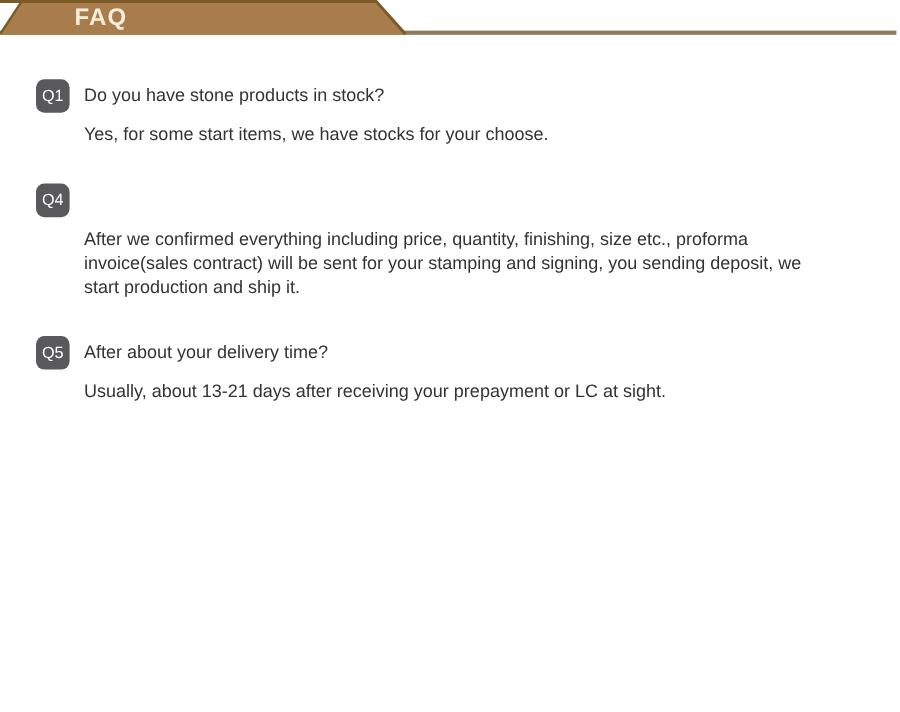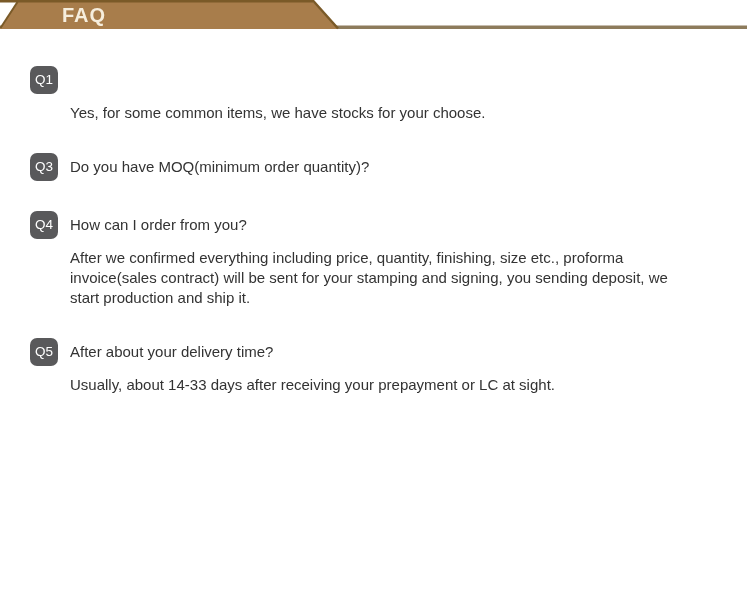--- a/index.html
+++ b/index.html
@@ -55,44 +55,40 @@
       <path d="M17.5 2 L0.5 28" fill="none" stroke-width="2" stroke="#7a5a28"></path>
     </svg>
     <span class="faq-title">FAQ</span>
   </header>
 
   <main class="faq-list">
 
       <div class="faq-item">
         <div class="q-row">
           <span class="badge">Q1</span>
+          <span class="question">Do you have stone products in stock?</span>
         </div>
-        <p class="answer">Yes, for some common items, we have stocks for your choose.</p>
+        <p class="answer">Yes, for some start items, we have stocks for your choose.</p>
       </div>
 
 
       <div class="faq-item">
-        <div class="q-row">
-          <span class="badge">Q3</span>
-          <span class="question">Do you have MOQ(minimum order quantity)?</span>
-        </div>
       </div>
 
       <div class="faq-item">
         <div class="q-row">
           <span class="badge">Q4</span>
-          <span class="question">How can I order from you?</span>
         </div>
         <p class="answer">After we confirmed everything including price, quantity, finishing, size etc., proforma
 invoice(sales contract) will be sent for your stamping and signing, you sending deposit, we
 start production and ship it.</p>
       </div>
 
       <div class="faq-item">
         <div class="q-row">
           <span class="badge">Q5</span>
           <span class="question">After about your delivery time?</span>
         </div>
-        <p class="answer">Usually, about 14-33 days after receiving your prepayment or LC at sight.</p>
+        <p class="answer">Usually, about 13-21 days after receiving your prepayment or LC at sight.</p>
       </div>
     </main>
 
 </div>
 
 </body></html>

